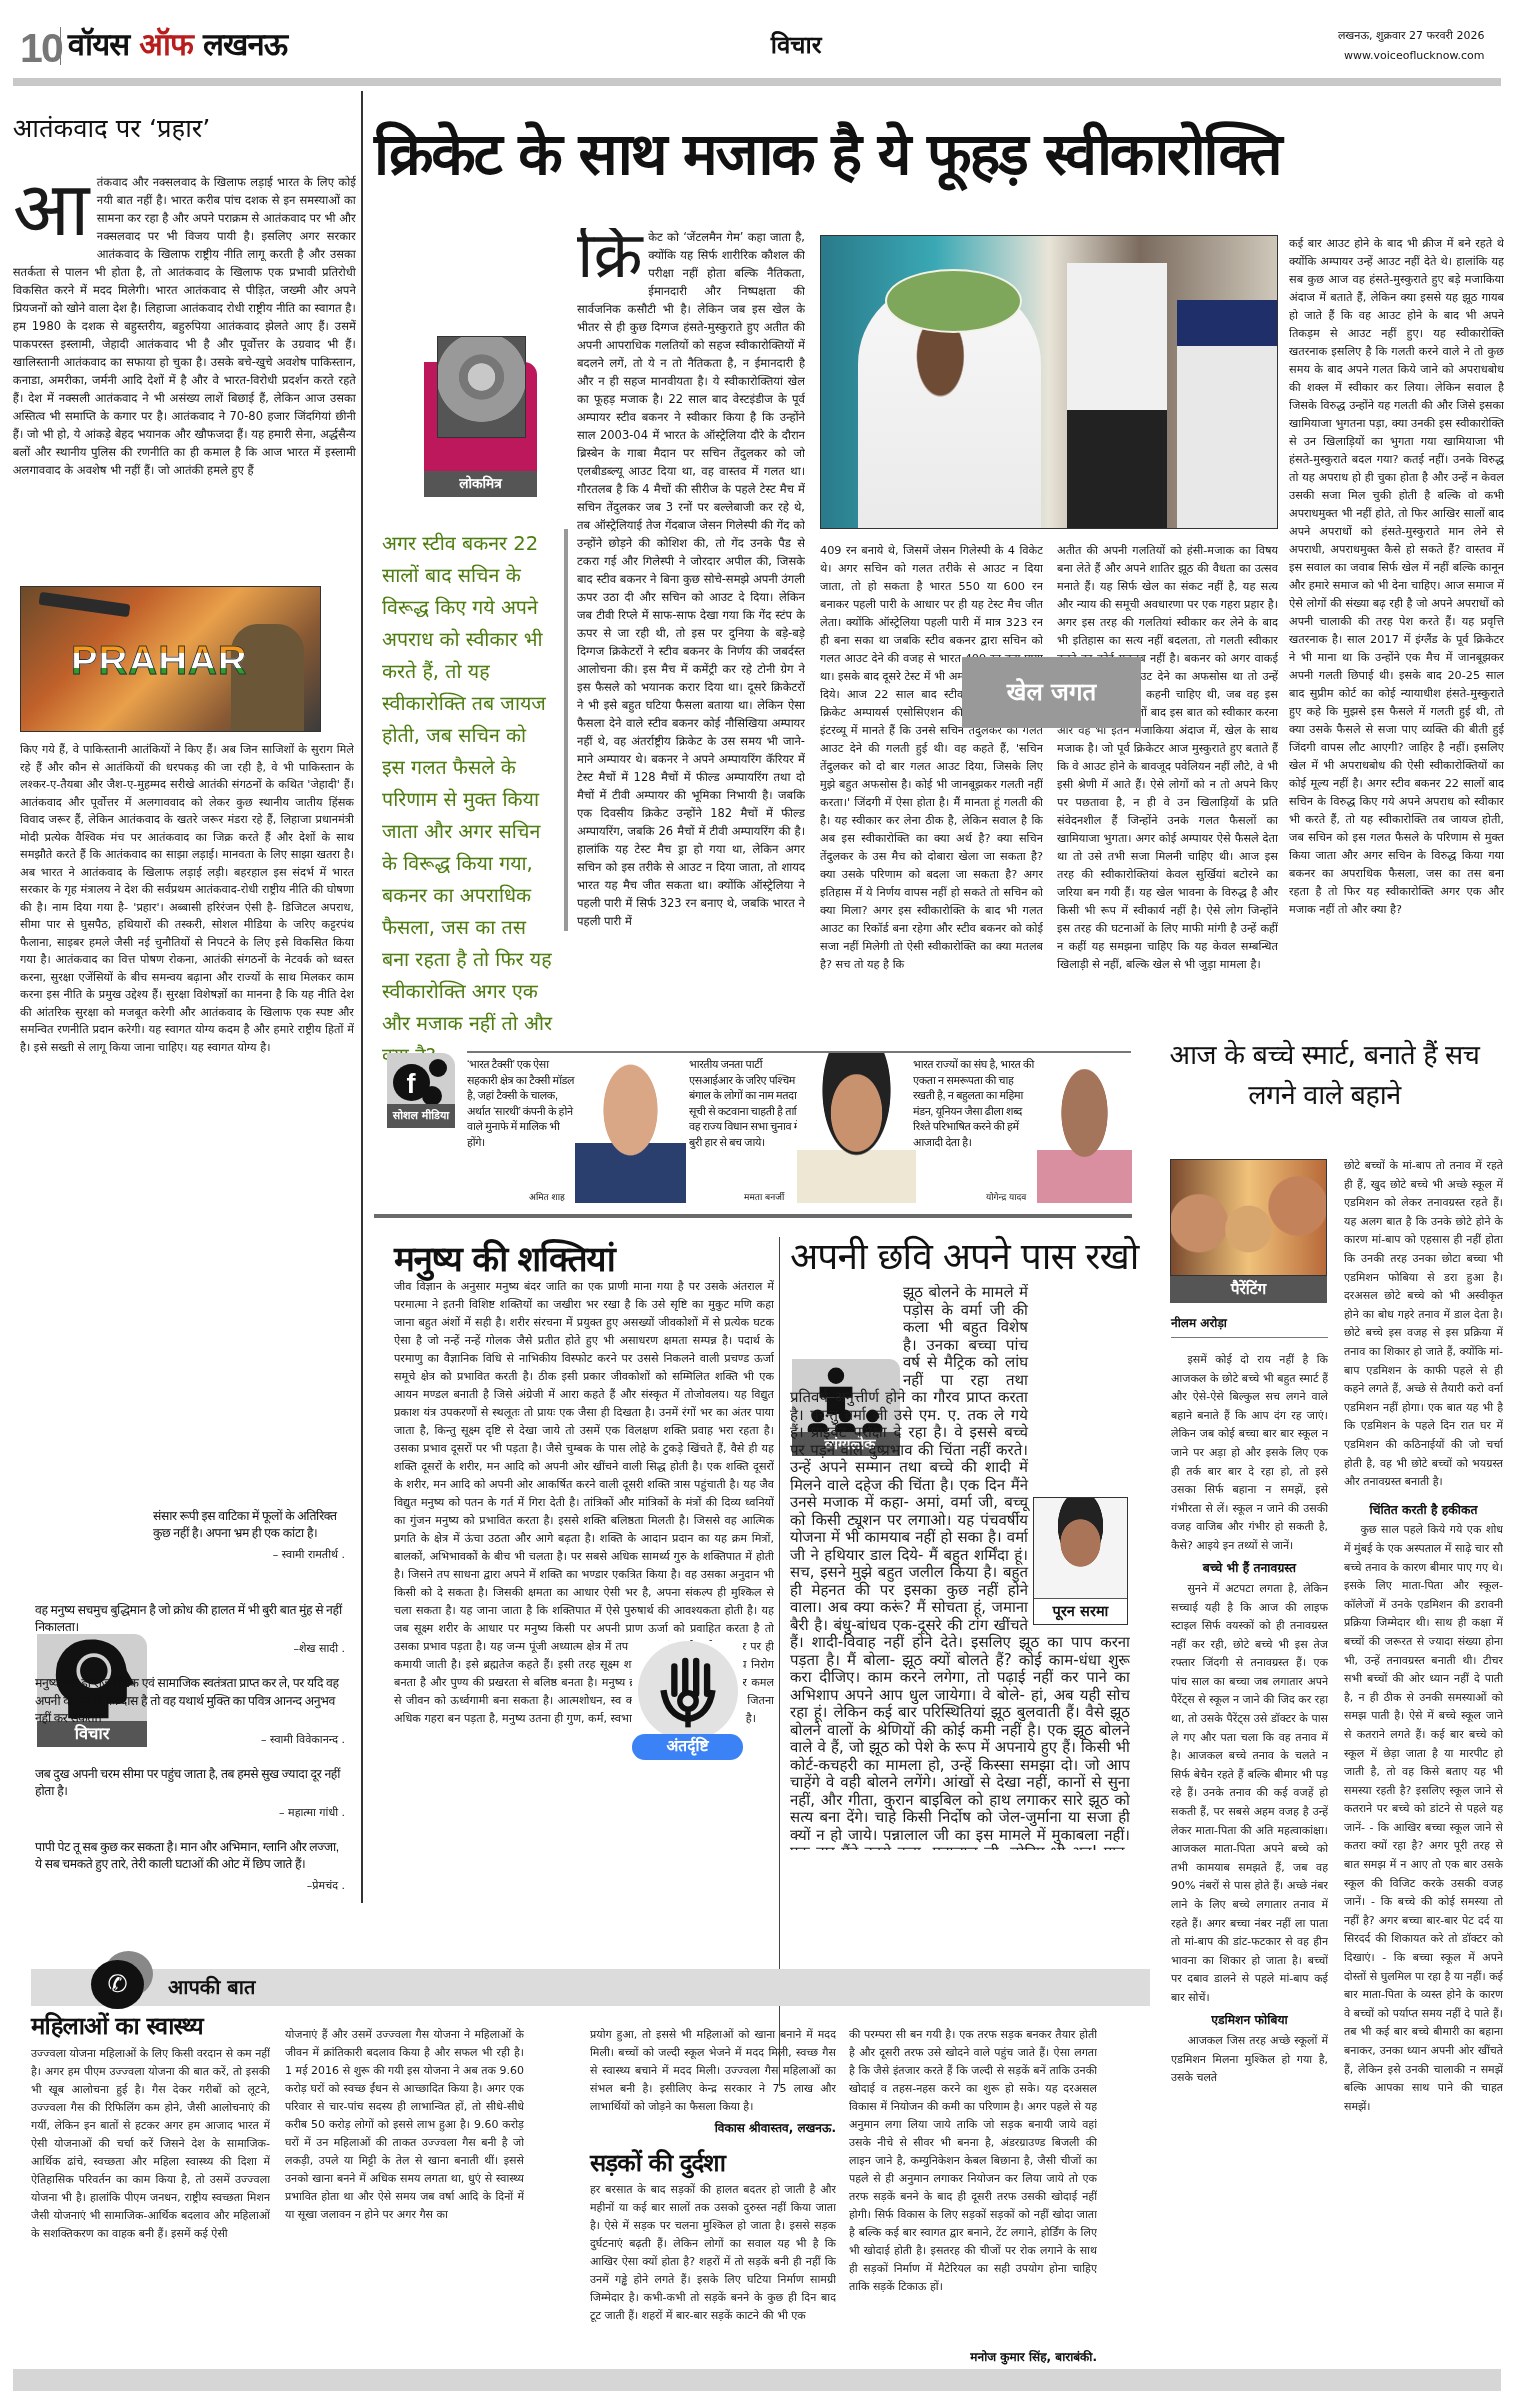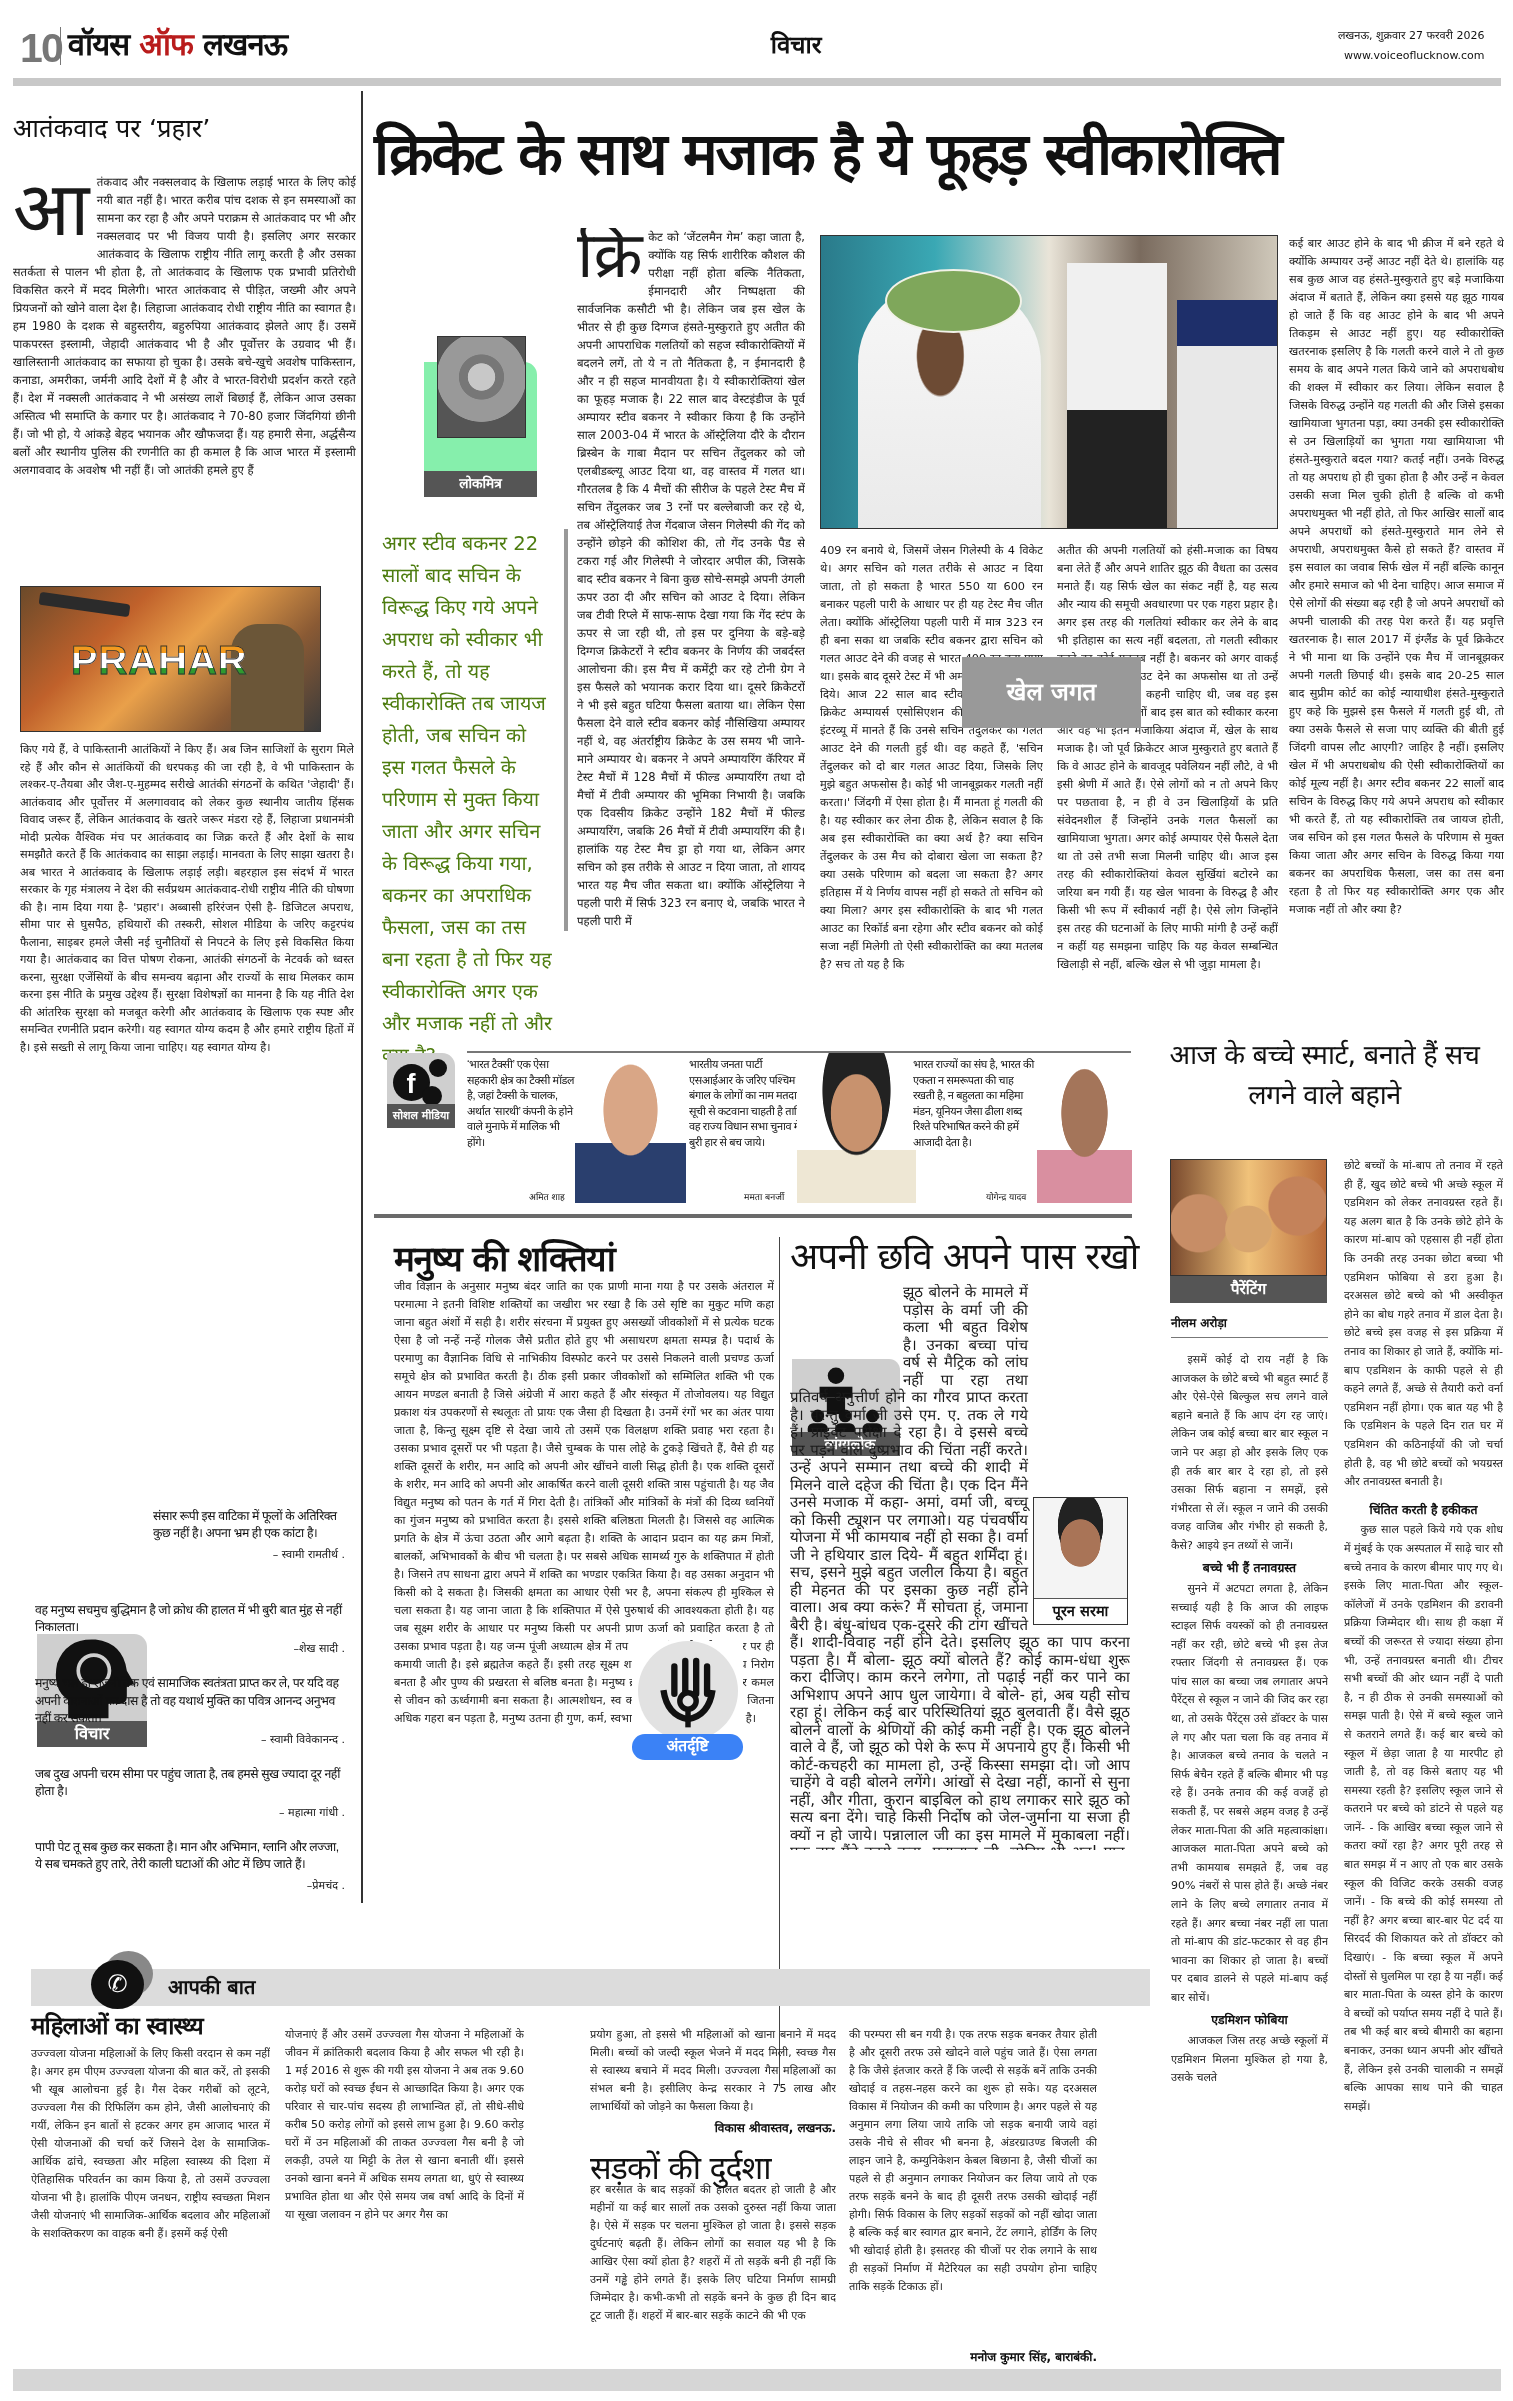--- a/index.html
+++ b/index.html
@@ -52,21 +52,21 @@
   <div class="abs" style="left:18px;top:11px;width:91px;height:12.8px;background:#2b2b2b;border-radius:3.7px;transform:rotate(8deg)"></div>
   <div class="abs" style="right:16.4px;top:37px;width:73px;height:110px;background:#6b5638;border-radius:27px 27px 0 0"></div>
   <div class="abs" style="left:50px;top:51px;font-family:'Liberation Sans',sans-serif;font-weight:900;font-size:40px;letter-spacing:0.9px;background:linear-gradient(#f39a1e 0%,#f39a1e 33%,#ffffff 33%,#ffffff 66%,#2f9a2f 66%,#2f9a2f 100%);-webkit-background-clip:text;background-clip:text;color:transparent;-webkit-text-stroke:0.9px #333">PRAHAR</div>
 </div>
 <div class="abs txt" style="left:20px;top:741px;width:334px;height:710px;font-size:11.3px;line-height:17.5px">किए गये हैं, वे पाकिस्तानी आतंकियों ने किए हैं। अब जिन साजिशों के सुराग मिले रहे हैं और कौन से आतंकियों की धरपकड़ की जा रही है, वे भी पाकिस्तान के लश्कर-ए-तैयबा और जैश-ए-मुहम्मद सरीखे आतंकी संगठनों के कथित 'जेहादी' हैं। आतंकवाद और पूर्वोत्तर में अलगाववाद को लेकर कुछ स्थानीय जातीय हिंसक विवाद जरूर हैं, लेकिन आतंकवाद के खतरे जरूर मंडरा रहे हैं, लिहाजा प्रधानमंत्री मोदी प्रत्येक वैश्विक मंच पर आतंकवाद का जिक्र करते हैं और देशों के साथ समझौते करते हैं कि आतंकवाद का साझा लड़ाई। मानवता के लिए साझा खतरा है। अब भारत ने आतंकवाद के खिलाफ लड़ाई लड़ी। बहरहाल इस संदर्भ में भारत सरकार के गृह मंत्रालय ने देश की सर्वप्रथम आतंकवाद-रोधी राष्ट्रीय नीति की घोषणा की है। नाम दिया गया है- 'प्रहार'। अब्बासी हरिरंजन ऐसी है- डिजिटल अपराध, सीमा पार से घुसपैठ, हथियारों की तस्करी, सोशल मीडिया के जरिए कट्टरपंथ फैलाना, साइबर हमले जैसी नई चुनौतियों से निपटने के लिए इसे विकसित किया गया है। आतंकवाद का वित्त पोषण रोकना, आतंकी संगठनों के नेटवर्क को ध्वस्त करना, सुरक्षा एजेंसियों के बीच समन्वय बढ़ाना और राज्यों के साथ मिलकर काम करना इस नीति के प्रमुख उद्देश्य हैं। सुरक्षा विशेषज्ञों का मानना है कि यह नीति देश की आंतरिक सुरक्षा को मजबूत करेगी और आतंकवाद के खिलाफ एक स्पष्ट और समन्वित रणनीति प्रदान करेगी। यह स्वागत योग्य कदम है और हमारे राष्ट्रीय हितों में है। इसे सख्ती से लागू किया जाना चाहिए। यह स्वागत योग्य है।</div>
 
 <div class="abs vrule" style="left:361px;top:91px;height:1812px"></div>
 
 <div class="abs headline-xl" style="left:374px;top:122px;width:1128px;font-size:58px">क्रिकेट के साथ मजाक है ये फूहड़ स्वीकारोक्ति</div>
 
-<div class="abs" style="left:424px;top:362px;width:113px;height:135px;background:#86efac;border-radius:0 12.8px 0 0">
+<div class="abs" style="left:424px;top:362px;width:113px;height:135px;background:#be185d;border-radius:0 12.8px 0 0">
   <div class="abs photo" style="left:12.8px;top:-25.6px;width:89px;height:102px;background:radial-gradient(circle at 50% 40%,#c8c8c8 0 18%,#777 19% 30%,#999 31% 60%,#555 61%)"></div>
   <div class="abs tag" style="left:0;bottom:0;width:113px;height:25.6px;line-height:25.6px;font-size:13.7px">लोकमित्र</div>
 </div>
 
 <div class="abs pullquote" style="left:382px;top:528px;width:170px;height:383px;font-size:19.6px;line-height:32px">अगर स्टीव बकनर 22 सालों बाद सचिन के विरूद्ध किए गये अपने अपराध को स्वीकार भी करते हैं, तो यह स्वीकारोक्ति तब जायज होती, जब सचिन को इस गलत फैसले के परिणाम से मुक्त किया जाता और अगर सचिन के विरूद्ध किया गया, बकनर का अपराधिक फैसला, जस का तस बना रहता है तो फिर यह स्वीकारोक्ति अगर एक और मजाक नहीं तो और क्या है?</div>
 <div class="abs" style="left:564px;top:529px;width:3.7px;height:402px;background:#999"></div>
 
 <div class="abs" style="left:577px;top:228px;width:228px;height:780px;overflow:hidden">
   <div class="txt" style="font-size:11.5px;line-height:18px;height:780px">
     <span style="float:left;font-size:64px;line-height:64px;margin-right:5.5px;margin-top:-5.5px">क्रि</span>
@@ -201,19 +201,19 @@
   </div>
   <div class="abs" style="left:137px;top:3.7px;font-size:20px;font-weight:700">आपकी बात</div>
 </div>
 
 <div class="abs" style="left:31px;top:2008px;font-size:24px;font-weight:900;letter-spacing:-0.9px">महिलाओं का स्वास्थ्य</div>
 <div class="abs txt" style="left:31px;top:2045px;width:239px;height:347px;font-size:11px;line-height:18px">उज्ज्वला योजना महिलाओं के लिए किसी वरदान से कम नहीं है। अगर हम पीएम उज्ज्वला योजना की बात करें, तो इसकी भी खूब आलोचना हुई है। गैस देकर गरीबों को लूटने, उज्ज्वला गैस की रिफिलिंग कम होने, जैसी आलोचनाएं की गयीं, लेकिन इन बातों से हटकर अगर हम आजाद भारत में ऐसी योजनाओं की चर्चा करें जिसने देश के सामाजिक-आर्थिक ढांचे, स्वच्छता और महिला स्वास्थ्य की दिशा में ऐतिहासिक परिवर्तन का काम किया है, तो उसमें उज्ज्वला योजना भी है। हालांकि पीएम जनधन, राष्ट्रीय स्वच्छता मिशन जैसी योजनाएं भी सामाजिक-आर्थिक बदलाव और महिलाओं के सशक्तिकरण का वाहक बनी हैं। इसमें कई ऐसी</div>
 <div class="abs txt" style="left:285px;top:2026px;width:239px;height:365px;font-size:11px;line-height:18px">योजनाएं हैं और उसमें उज्ज्वला गैस योजना ने महिलाओं के जीवन में क्रांतिकारी बदलाव किया है और सफल भी रही है। 1 मई 2016 से शुरू की गयी इस योजना ने अब तक 9.60 करोड़ घरों को स्वच्छ ईंधन से आच्छादित किया है। अगर एक परिवार से चार-पांच सदस्य ही लाभान्वित हों, तो सीधे-सीधे करीब 50 करोड़ लोगों को इससे लाभ हुआ है। 9.60 करोड़ घरों में उन महिलाओं की ताकत उज्ज्वला गैस बनी है जो लकड़ी, उपले या मिट्टी के तेल से खाना बनाती थीं। इससे उनको खाना बनने में अधिक समय लगता था, धुएं से स्वास्थ्य प्रभावित होता था और ऐसे समय जब वर्षा आदि के दिनों में या सूखा जलावन न होने पर अगर गैस का</div>
 <div class="abs txt" style="left:590px;top:2026px;width:246px;height:91px;font-size:11px;line-height:18px">प्रयोग हुआ, तो इससे भी महिलाओं को खाना बनाने में मदद मिली। बच्चों को जल्दी स्कूल भेजने में मदद मिली, स्वच्छ गैस से स्वास्थ्य बचाने में मदद मिली। उज्ज्वला गैस महिलाओं का संभल बनी है। इसीलिए केन्द्र सरकार ने 75 लाख और लाभार्थियों को जोड़ने का फैसला किया है।</div>
 <div class="abs author" style="left:590px;top:2119px;width:246px">विकास श्रीवास्तव, लखनऊ.</div>
 
-<div class="abs" style="left:590px;top:2145px;font-size:32px;font-weight:400;letter-spacing:-0.9px">सड़कों की दुर्दशा</div>
+<div class="abs" style="left:590px;top:2145px;font-size:24px;font-weight:700;letter-spacing:-0.9px">सड़कों की दुर्दशा</div>
 <div class="abs txt" style="left:590px;top:2181px;width:246px;height:210px;font-size:11px;line-height:18px">हर बरसात के बाद सड़कों की हालत बदतर हो जाती है और महीनों या कई बार सालों तक उसको दुरुस्त नहीं किया जाता है। ऐसे में सड़क पर चलना मुश्किल हो जाता है। इससे सड़क दुर्घटनाएं बढ़ती हैं। लेकिन लोगों का सवाल यह भी है कि आखिर ऐसा क्यों होता है? शहरों में तो सड़कें बनी ही नहीं कि उनमें गड्ढे होने लगते हैं। इसके लिए घटिया निर्माण सामग्री जिम्मेदार है। कभी-कभी तो सड़कें बनने के कुछ ही दिन बाद टूट जाती हैं। शहरों में बार-बार सड़कें काटने की भी एक</div>
 <div class="abs txt" style="left:849px;top:2026px;width:248px;height:319px;font-size:11px;line-height:18px">की परम्परा सी बन गयी है। एक तरफ सड़क बनकर तैयार होती है और दूसरी तरफ उसे खोदने वाले पहुंच जाते हैं। ऐसा लगता है कि जैसे इंतजार करते हैं कि जल्दी से सड़कें बनें ताकि उनकी खोदाई व तहस-नहस करने का शुरू हो सके। यह दरअसल विकास में नियोजन की कमी का परिणाम है। अगर पहले से यह अनुमान लगा लिया जाये ताकि जो सड़क बनायी जाये वहां उसके नीचे से सीवर भी बनना है, अंडरग्राउण्ड बिजली की लाइन जाने है, कम्युनिकेशन केबल बिछाना है, जैसी चीजों का पहले से ही अनुमान लगाकर नियोजन कर लिया जाये तो एक तरफ सड़कें बनने के बाद ही दूसरी तरफ उसकी खोदाई नहीं होगी। सिर्फ विकास के लिए सड़कों सड़कों को नहीं खोदा जाता है बल्कि कई बार स्वागत द्वार बनाने, टेंट लगाने, होर्डिंग के लिए भी खोदाई होती है। इसतरह की चीजों पर रोक लगाने के साथ ही सड़कों निर्माण में मैटेरियल का सही उपयोग होना चाहिए ताकि सड़कें टिकाऊ हों।</div>
 <div class="abs author" style="left:849px;top:2348px;width:248px">मनोज कुमार सिंह, बाराबंकी.</div>
 
 <div class="abs" style="left:12.8px;top:2369px;width:1488px;height:22px;background:#d6d6d6"></div>
 
 
 </body></html>

